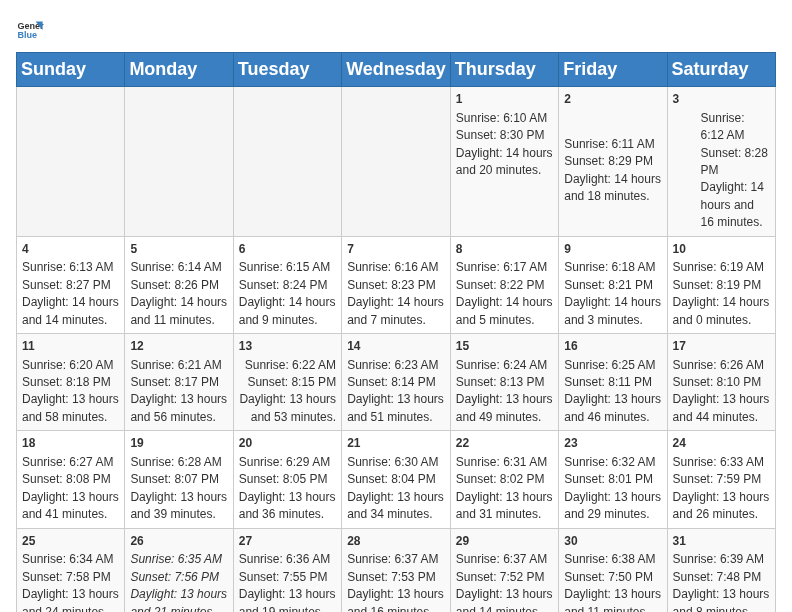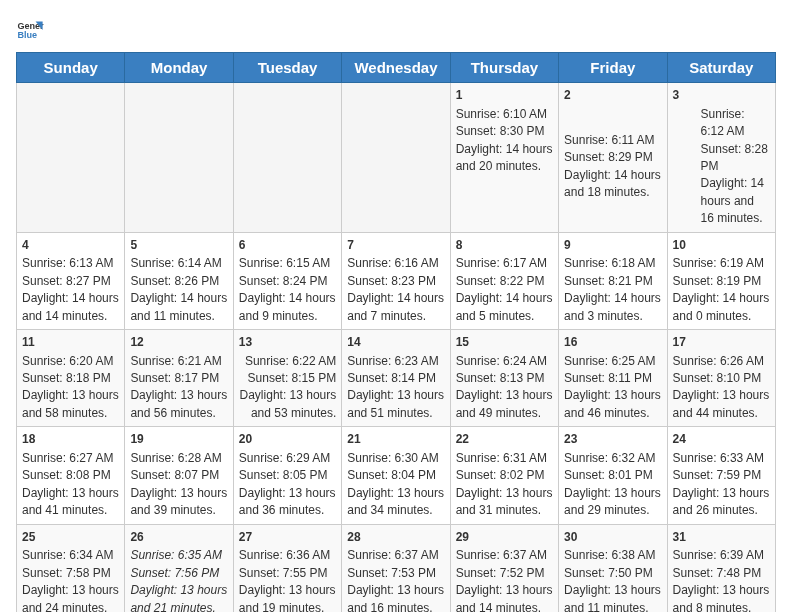--- a/index.html
+++ b/index.html
@@ -39,22 +39,22 @@
     }
     table {
       width: 100%;
       border-collapse: collapse;
       font-size: 11px;
     }
     thead th {
       background-color: #3a7fc1;
       color: #fff;
       padding: 6px 4px;
-      text-align: center;
-      font-size: 15px;
+      text-align: left;
+      font-size: 18px;
       border: 1px solid #2a6aa0;
       margin-left: 38px;
     }
     tbody td {
       border: 1px solid #ccc;
       vertical-align: top;
       padding: 4px 5px;
       width: calc(100% / 7);
       min-height: 80px;
       height: 80px;

